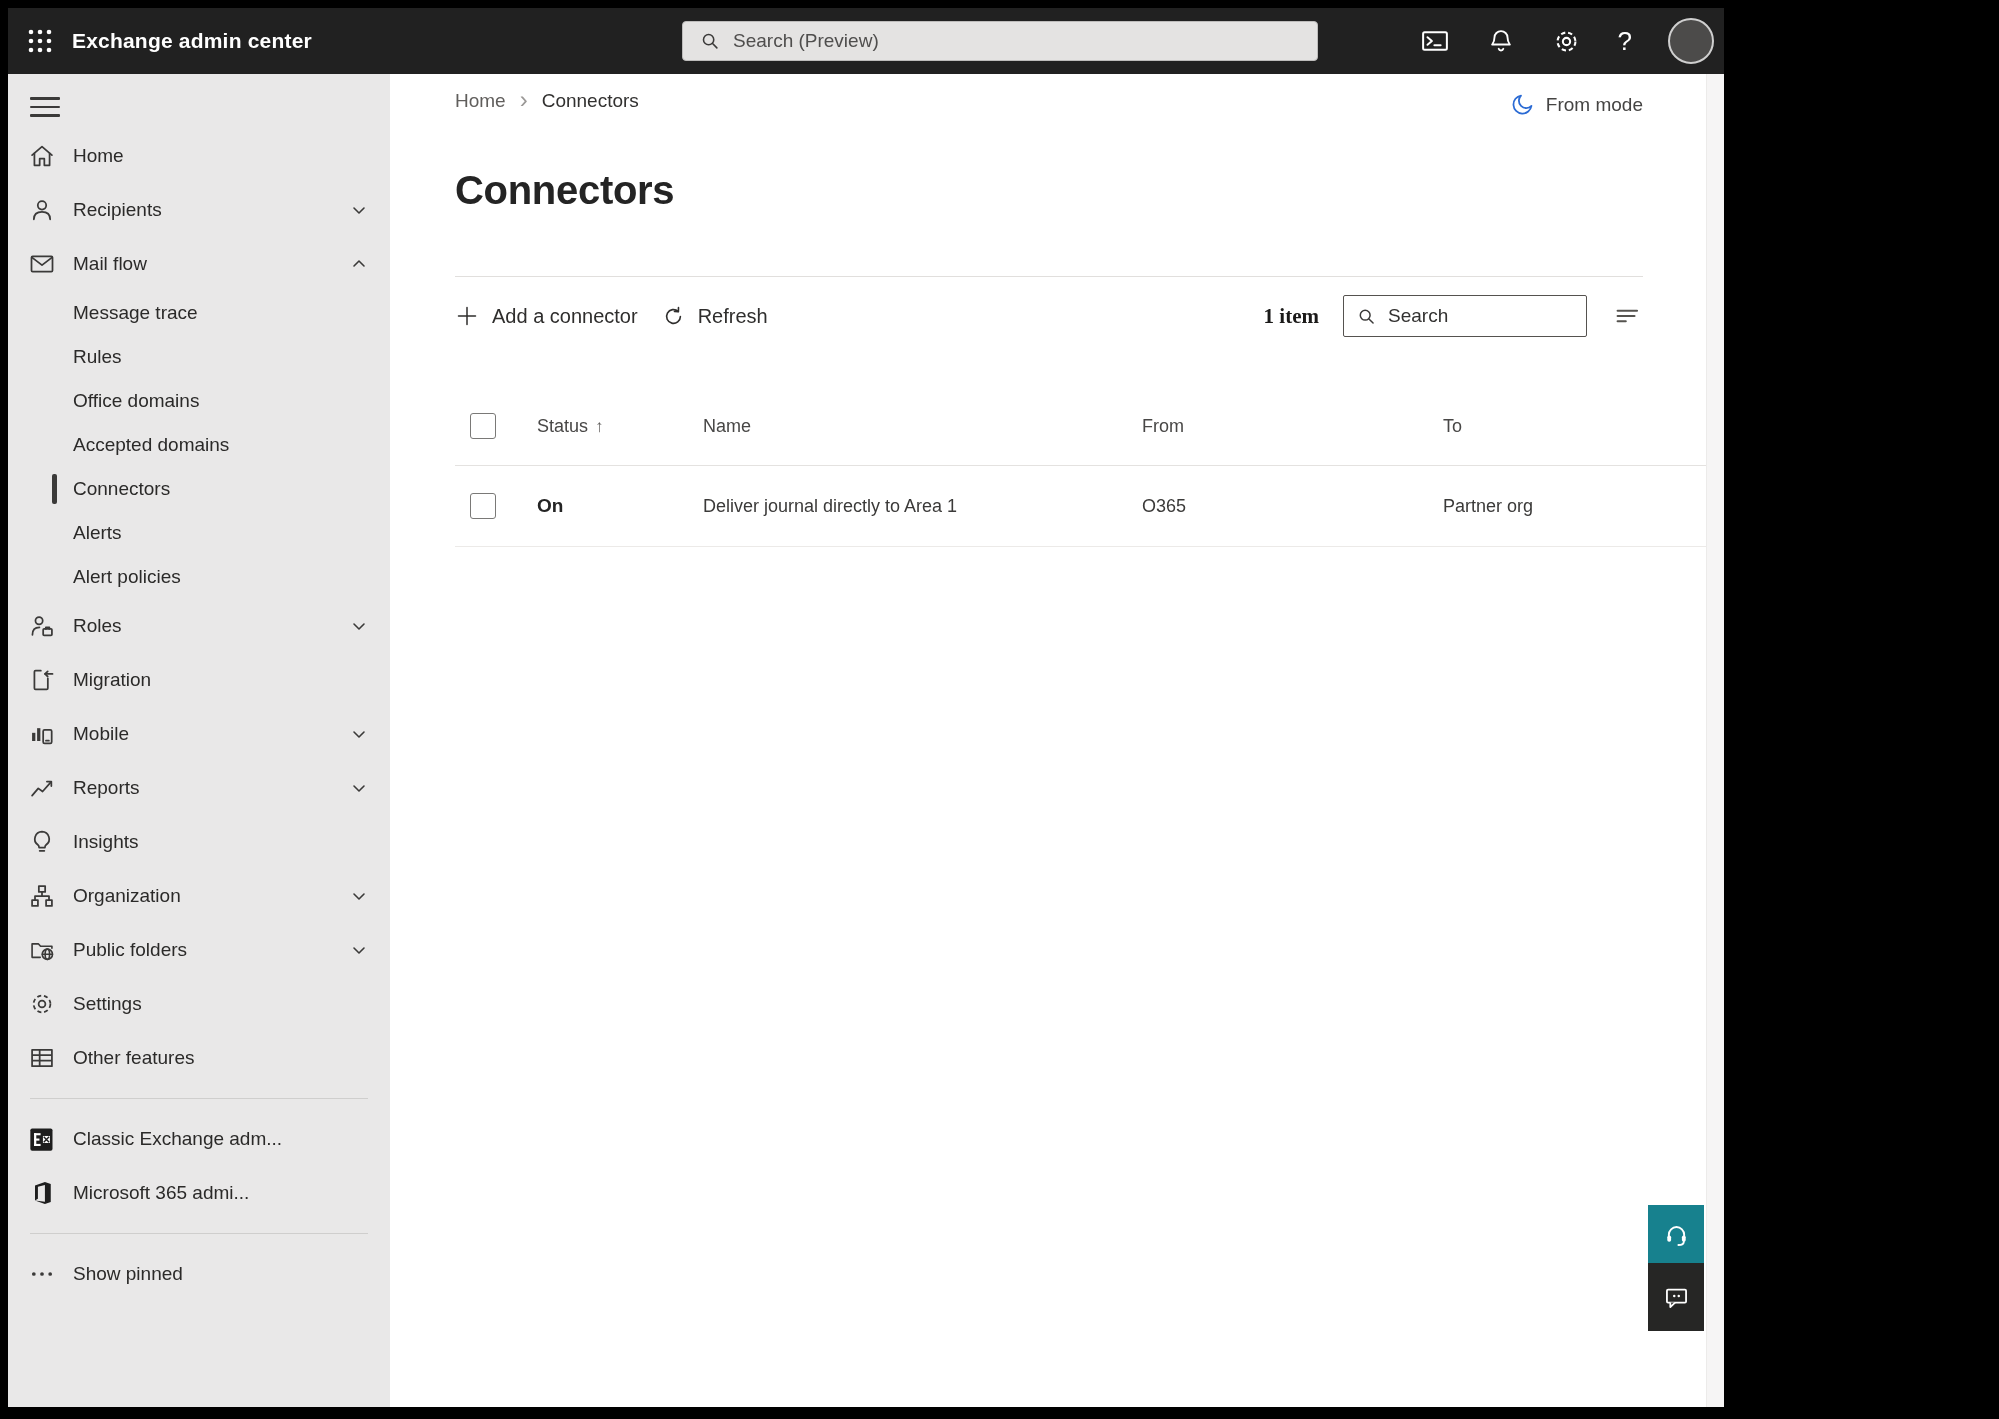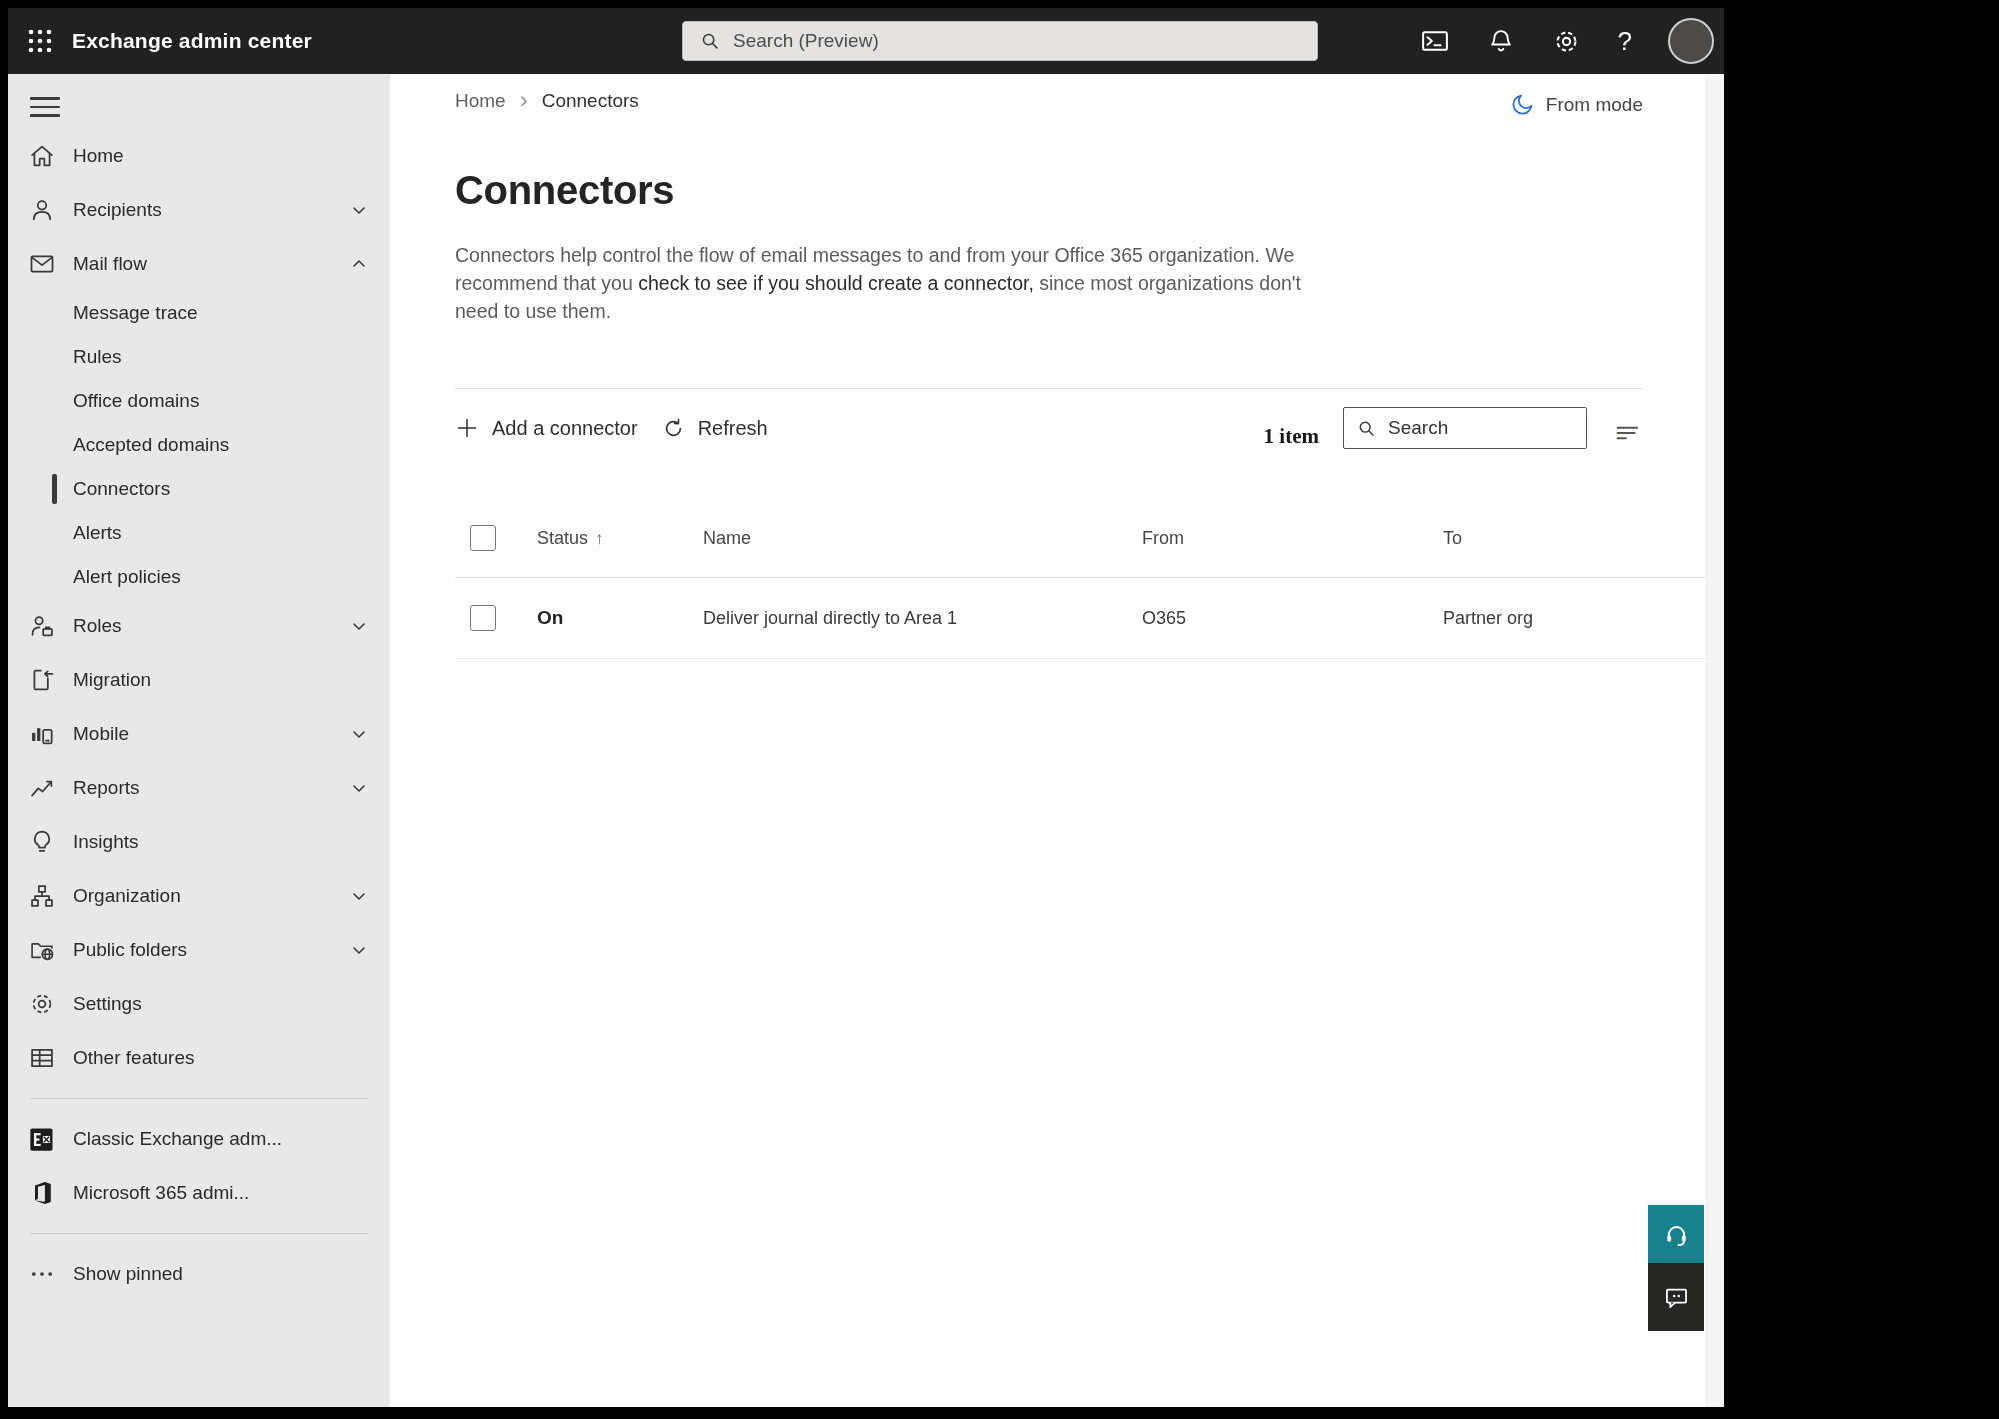--- a/index.html
+++ b/index.html
@@ -46,21 +46,21 @@
   .darkmode { position:absolute; top:18px; right:63px; display:flex; align-items:center; gap:11px;
               font-size:19px; color:#454443; cursor:pointer; }
 
   .page-title { margin-top:54px; font-size:40px; font-weight:700; color:#242424; letter-spacing:-.3px; }
   .page-desc { margin-top:28px; width:860px; font-size:19.5px; line-height:28px; color:#5d5b59; }
   .desc-link { color:#2c2b2a; cursor:pointer; }
 
   .toolbar { margin-top:63px; height:79px; border-top:1px solid #e1dfdd; display:flex; align-items:center; }
   .tb-btn { display:flex; align-items:center; gap:13px; font-size:20px; color:#2f2e2d; cursor:pointer; }
   .tb-btn + .tb-btn { margin-left:24px; }
-  .toolbar-right { margin-left:auto; display:flex; align-items:flex-end; gap:24px; }
+  .toolbar-right { margin-left:auto; display:flex; align-items:center; gap:24px; }
   .item-count { font-family:"Liberation Serif", serif; font-weight:700; font-size:21px; color:#1b1a19; }
   .list-search { width:244px; height:42px; border:1.4px solid #55524f; border-radius:2px; background:#fff;
                  display:flex; align-items:center; gap:11px; padding:0 12px; }
   .list-search input { flex:1; width:100%; border:none; outline:none; font-size:19px; color:#201f1e; font-family:inherit; }
   .list-search input::placeholder { color:#323130; opacity:1; }
   .filter-btn { width:32px; height:32px; display:flex; align-items:center; justify-content:center; cursor:pointer; }
 
   .grid { margin-top:31px; width:1450px; }
   .grid-row { position:relative; }
   .grid-header { height:80px; border-bottom:1px solid #e4e2e0; }
@@ -390,21 +390,20 @@
 
     <div class="darkmode">
       <svg width="25" height="25" viewBox="0 0 24 24" fill="none" stroke="#2b6bd4" stroke-width="1.7" stroke-linejoin="round">
         <path d="M20.6 13.4 A8.7 8.7 0 1 1 10.6 3.4 A7 7 0 0 0 20.6 13.4 Z"></path>
       </svg>
       <span>From mode</span>
     </div>
 
     <h1 class="page-title">Connectors</h1>
 
-    <p class="page-desc"><span>Connectors help control the flow of email messages to and from your Office 365 organization. We recommend that you </span><span class="desc-link">check to see if you should create a connector,</span><span> since most organizations don't need to use them.</span></p>
 
     <div class="toolbar">
       <div class="tb-btn">
         <svg width="24" height="24" viewBox="0 0 24 24" fill="none" stroke="#2f2e2d" stroke-width="1.5" stroke-linecap="round">
           <path d="M12 3.5 V20.5 M3.5 12 H20.5"></path>
         </svg>
         <span>Add a connector</span>
       </div>
       <div class="tb-btn">
         <svg width="23" height="23" viewBox="0 0 24 24" fill="none" stroke="#2f2e2d" stroke-width="1.7" stroke-linecap="round" stroke-linejoin="round">

